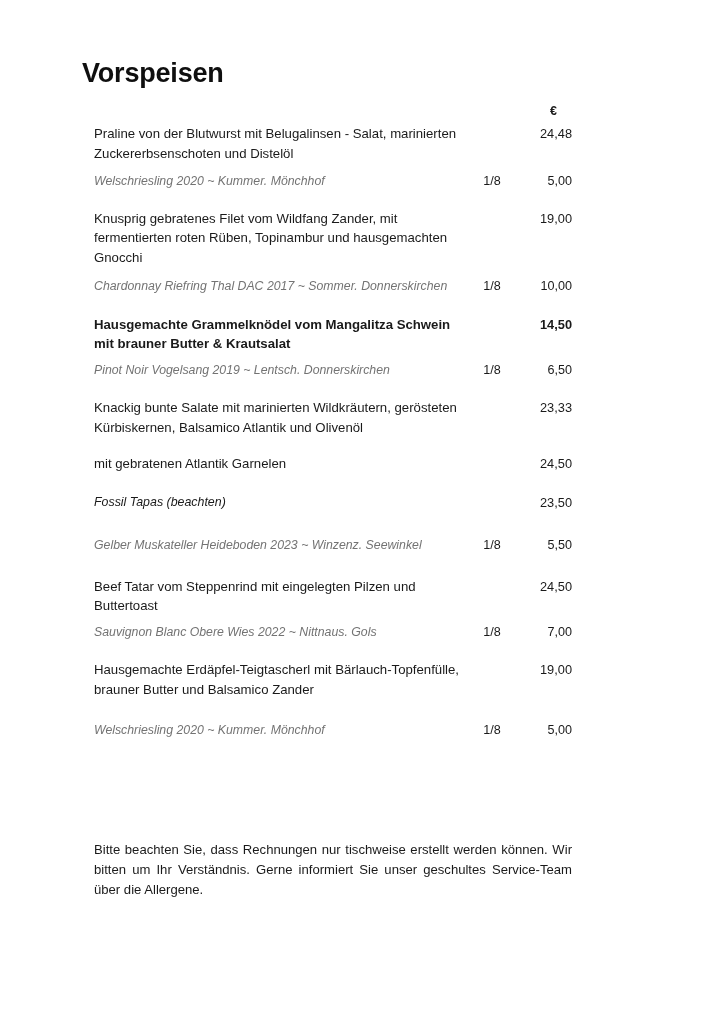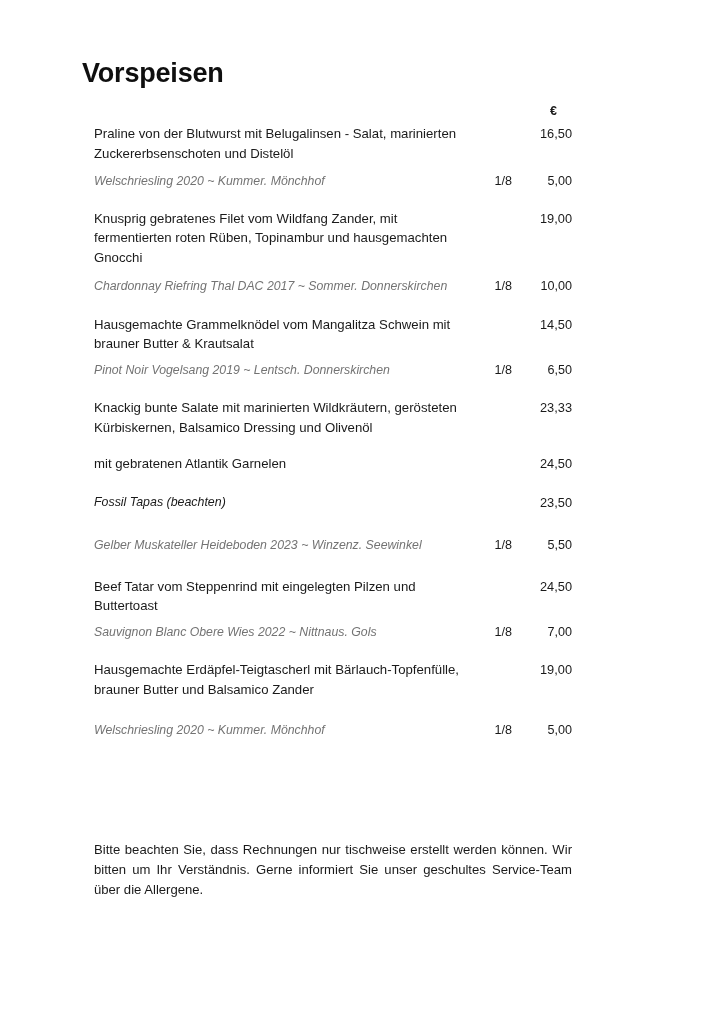--- a/index.html
+++ b/index.html
@@ -66,21 +66,21 @@
     font-size: 13.2px;
     line-height: 19.5px;
     color: #1a1a1a;
   }
 
   .row .unit {
     position: absolute;
     right: 60px;
     top: 0;
     width: 40px;
-    text-align: right;
+    text-align: center;
     font-size: 12.6px;
     line-height: 19.5px;
     color: #1a1a1a;
   }
 
   .row .price {
     position: absolute;
     right: 0;
     top: 0;
     width: 56px;
@@ -126,47 +126,47 @@
 
   <div class="title">Vorspeisen</div>
 
   <div class="menu">
     <div class="currency-row">
       <span class="currency-symbol">€</span>
     </div>
     <div id="rows-container">
         <div class="row dish" style="margin-top: 0px;">
           <span class="desc">Praline von der Blutwurst mit Belugalinsen - Salat, marinierten Zuckererbsenschoten und Distelöl</span>
-          <span class="price">16,50</span>
+          <span class="price">24,48</span>
         </div>
         <div class="row wine" style="margin-top: 9px;">
           <span class="desc">Welschriesling 2020 ~ Kummer. Mönchhof</span>
           <span class="unit">1/8</span>
           <span class="price">5,00</span>
         </div>
         <div class="row dish" style="margin-top: 17px;">
           <span class="desc">Knusprig gebratenes Filet vom Wildfang Zander, mit fermentierten roten Rüben, Topinambur und hausgemachten Gnocchi</span>
           <span class="price">19,00</span>
         </div>
         <div class="row wine" style="margin-top: 10px;">
           <span class="desc">Chardonnay Riefring Thal DAC 2017 ~ Sommer. Donnerskirchen</span>
           <span class="unit">1/8</span>
           <span class="price">10,00</span>
         </div>
-        <div class="row dish" style="margin-top: 18px;">
+        <div class="row dish" style="margin-top: 18px; font-weight: bold;">
           <span class="desc">Hausgemachte Grammelknödel vom Mangalitza Schwein mit brauner Butter &amp; Krautsalat</span>
           <span class="price">14,50</span>
         </div>
         <div class="row wine" style="margin-top: 7px;">
           <span class="desc">Pinot Noir Vogelsang 2019 ~ Lentsch. Donnerskirchen</span>
           <span class="unit">1/8</span>
           <span class="price">6,50</span>
         </div>
         <div class="row dish" style="margin-top: 18px;">
-          <span class="desc">Knackig bunte Salate mit marinierten Wildkräutern, gerösteten Kürbiskernen, Balsamico Dressing und Olivenöl</span>
+          <span class="desc">Knackig bunte Salate mit marinierten Wildkräutern, gerösteten Kürbiskernen, Balsamico Atlantik und Olivenöl</span>
           <span class="price">23,33</span>
         </div>
         <div class="row dish" style="margin-top: 17px;">
           <span class="desc">mit gebratenen Atlantik Garnelen</span>
           <span class="price">24,50</span>
         </div>
         <div class="row italic-plain" style="margin-top: 19px;">
           <span class="desc">Fossil Tapas (beachten)</span>
           <span class="price">23,50</span>
         </div>

